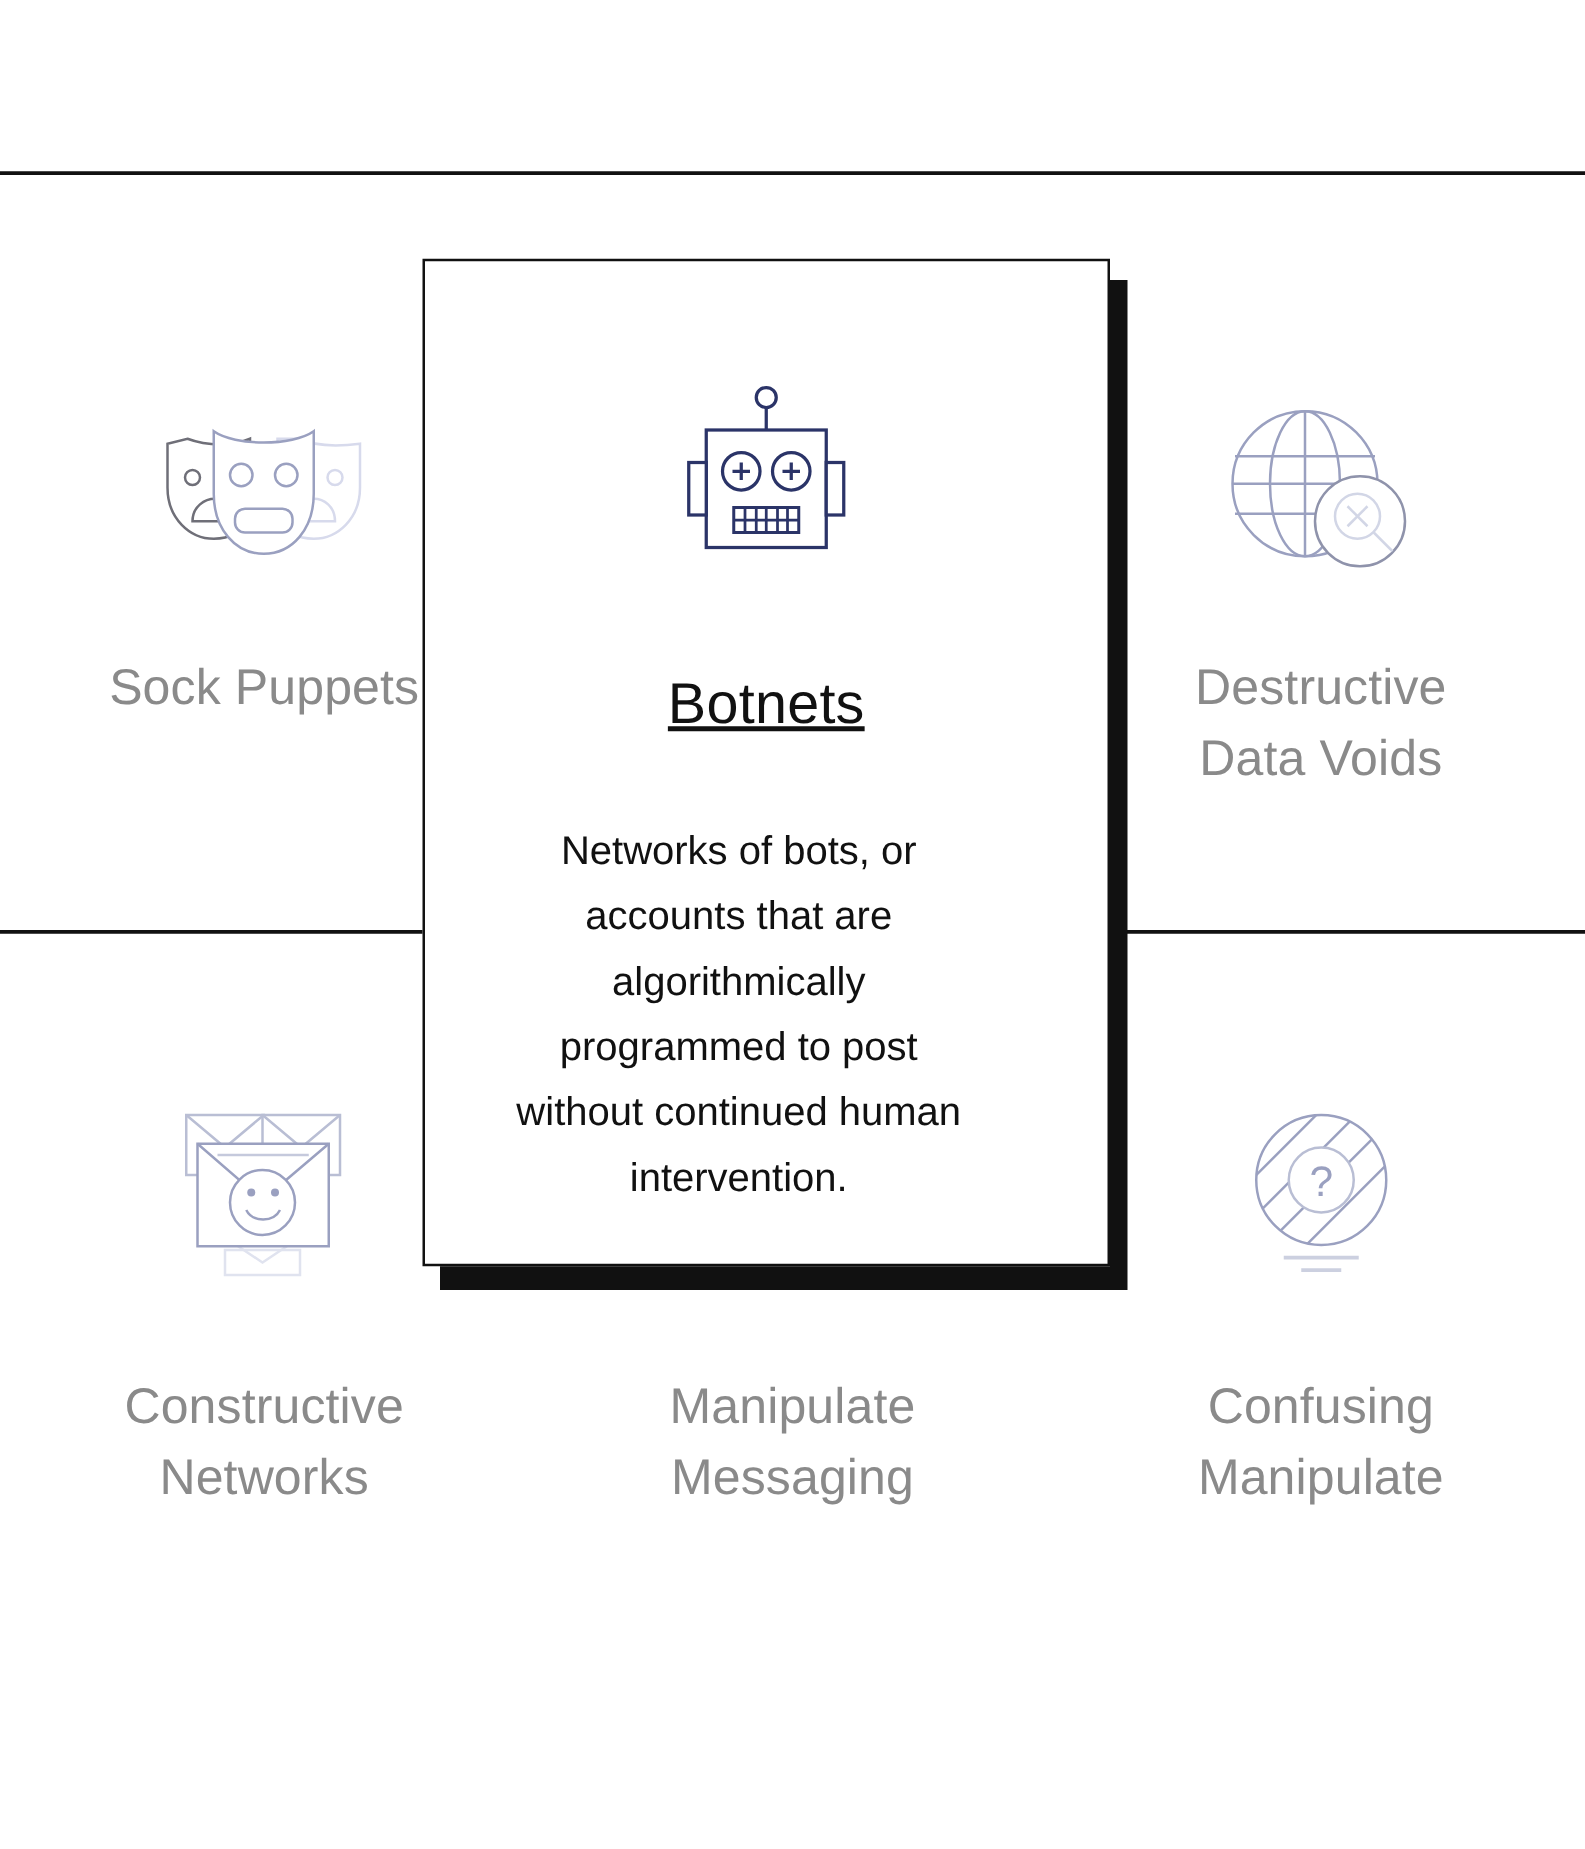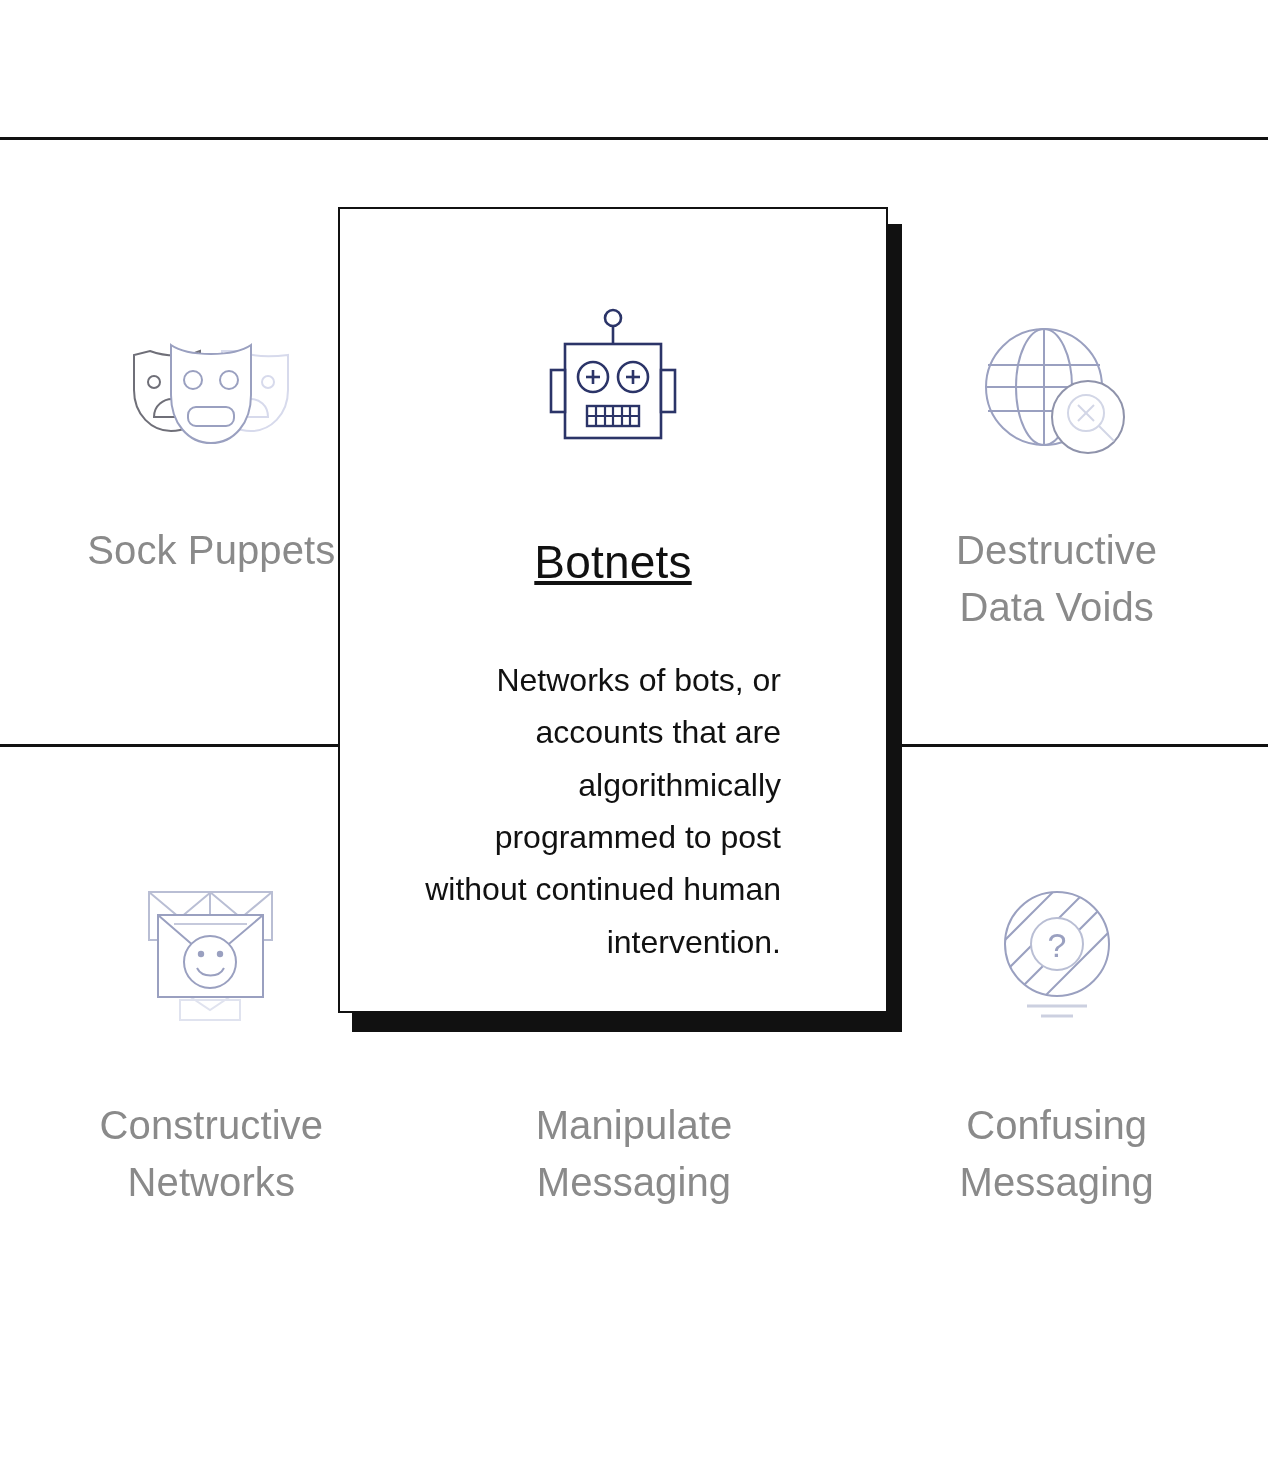--- a/index.html
+++ b/index.html
@@ -103,21 +103,21 @@
     text-align: center;
     margin-top: 74px;
     font-weight: 400;
     letter-spacing: 0.2px;
     text-decoration: underline;
   }
   .card-body {
     font-size: 32px;
     line-height: 1.64;
     color: #111111;
-    text-align: right;
+    text-align: center;
     align-self: flex-start;
     margin-top: 66px;
     margin-left: 1px;
     font-weight: 400;
     max-width: 380px;
   }
 
   svg { display: block; }
 </style>
 </head>
@@ -221,21 +221,21 @@
             <line x1="70" y1="142" x2="156" y2="56"></line>
             <line x1="104" y1="144" x2="160" y2="88"></line>
           </g>
           <circle cx="70" cy="62" r="26" fill="#ffffff" stroke="#b9bed4"></circle>
           <text x="70" y="75" font-family="'Liberation Sans', sans-serif" font-size="34" fill="#9aa0c0" stroke="none" text-anchor="middle">?</text>
           <line x1="40" y1="124" x2="100" y2="124" stroke="#ccd0e0" stroke-width="3"></line>
           <line x1="54" y1="134" x2="86" y2="134" stroke="#ccd0e0" stroke-width="3"></line>
         </svg>
       </div>
       <div class="cell-label">Confusing
-Messaging</div>
+Manipulate</div>
     </div>
 
   </div>
 
   <div class="card-shadow"></div>
 
   <div class="card">
     <div class="card-icon">
       <svg width="128" height="140" viewBox="0 0 128 140" fill="none" stroke="#2b3468" stroke-width="2.6">
         <circle cx="64" cy="10" r="8" fill="#ffffff"></circle>

